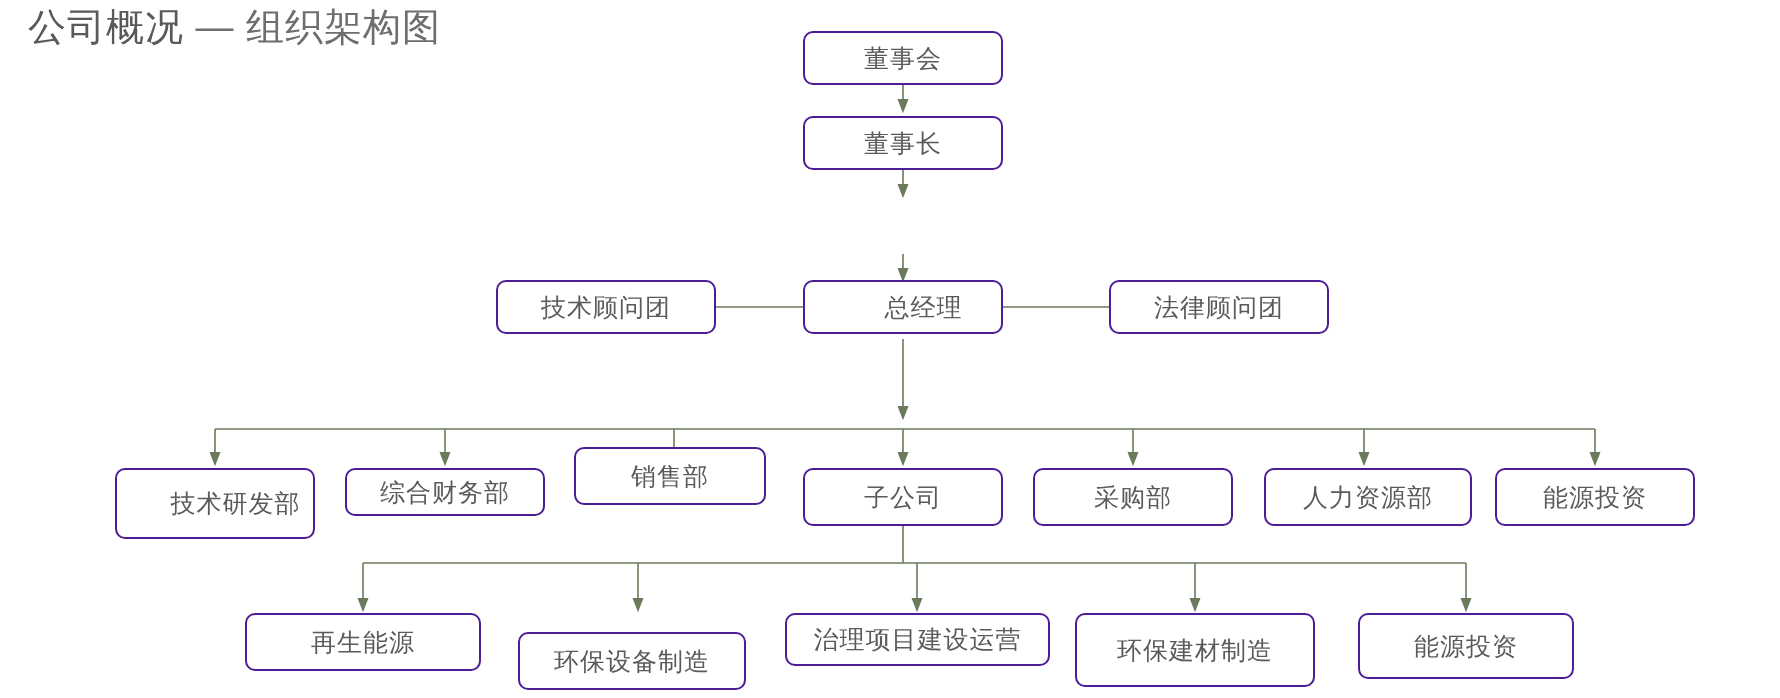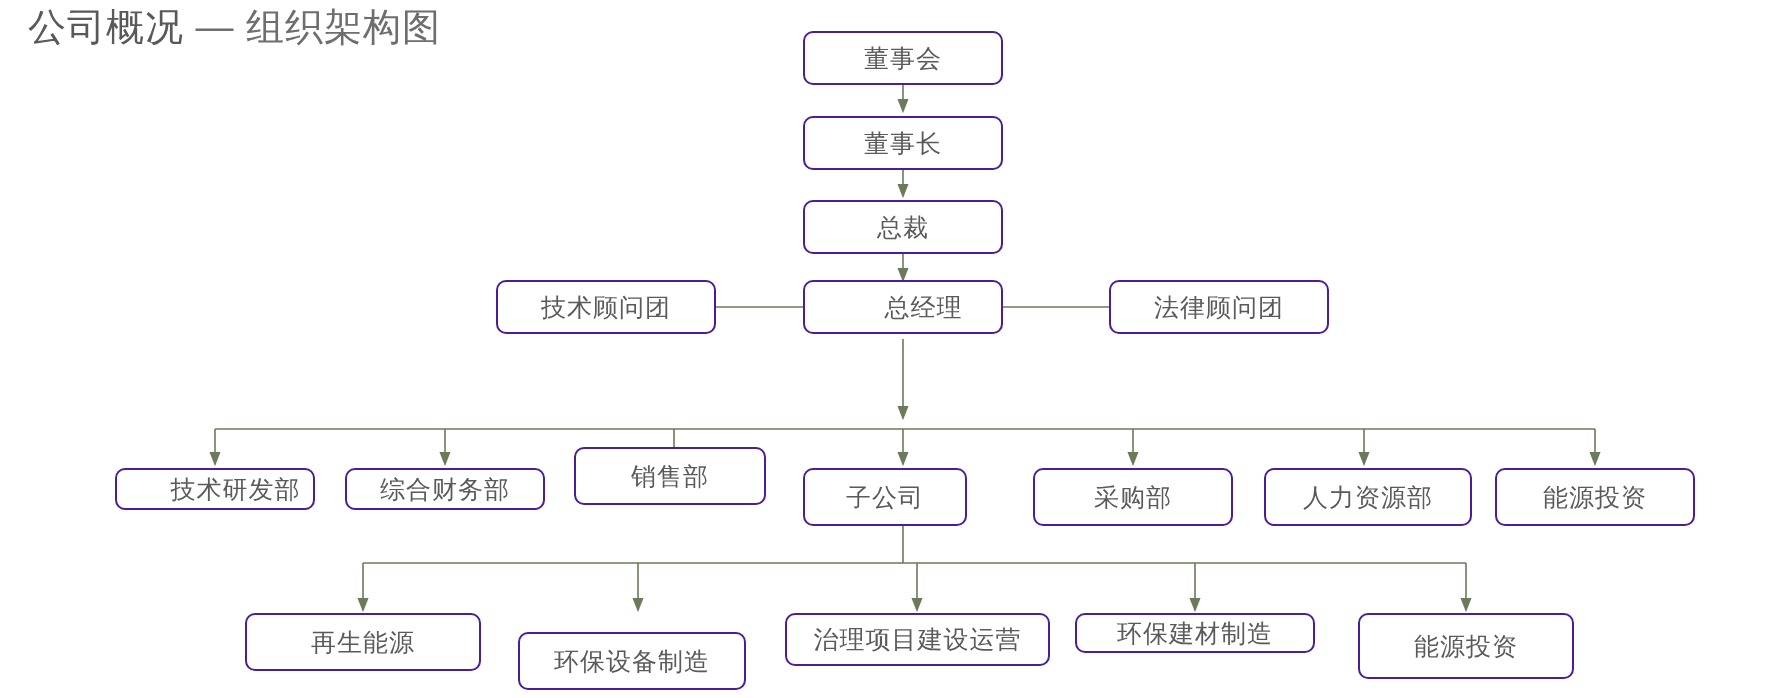--- a/index.html
+++ b/index.html
@@ -118,33 +118,32 @@
       <line x1="917" y1="563" x2="917" y2="605" marker-end="url(#arrowhead)"></line>
       <line x1="1195" y1="563" x2="1195" y2="605" marker-end="url(#arrowhead)"></line>
       <line x1="1466" y1="563" x2="1466" y2="605" marker-end="url(#arrowhead)"></line>
     </g>
   </svg>
 
   <div class="node" style="left:803px; top:31px; width:200px; height:54px;">董事会</div>
 
   <div class="node" style="left:803px; top:116px; width:200px; height:54px;">董事长</div>
 
-  <div class="node" style="left:803px; top:200px; width:200px; height:54px;">总裁</div>
 
   <div class="node" style="left:496px; top:280px; width:220px; height:54px;">技术顾问团</div>
   <div class="node" style="left:803px; top:280px; width:200px; height:54px;padding-left:41px;">总经理</div>
   <div class="node" style="left:1109px; top:280px; width:220px; height:54px;">法律顾问团</div>
 
-  <div class="node" style="left:115px; top:468px; width:200px; height:42px;padding-left:41px;">技术研发部</div>
-  <div class="node" style="left:345px; top:468px; width:200px; height:42px;">综合财务部</div>
+  <div class="node" style="left:115px; top:468px; width:200px; height:71px;padding-left:41px;">技术研发部</div>
+  <div class="node" style="left:345px; top:468px; width:200px; height:48px;">综合财务部</div>
   <div class="node" style="left:574px; top:447px; width:192px; height:58px;">销售部</div>
-  <div class="node" style="left:803px; top:468px; width:164px; height:58px;">子公司</div>
+  <div class="node" style="left:803px; top:468px; width:200px; height:58px;">子公司</div>
   <div class="node" style="left:1033px; top:468px; width:200px; height:58px;">采购部</div>
   <div class="node" style="left:1264px; top:468px; width:208px; height:58px;">人力资源部</div>
   <div class="node" style="left:1495px; top:468px; width:200px; height:58px;">能源投资</div>
 
   <div class="node" style="left:245px; top:613px; width:236px; height:58px;">再生能源</div>
   <div class="node" style="left:518px; top:632px; width:228px; height:58px;">环保设备制造</div>
   <div class="node" style="left:785px; top:613px; width:265px; height:53px;">治理项目建设运营</div>
-  <div class="node" style="left:1075px; top:613px; width:240px; height:40px;">环保建材制造</div>
+  <div class="node" style="left:1075px; top:613px; width:240px; height:74px;">环保建材制造</div>
   <div class="node" style="left:1358px; top:613px; width:216px; height:66px;">能源投资</div>
 
 </div>
 
 </body></html>

